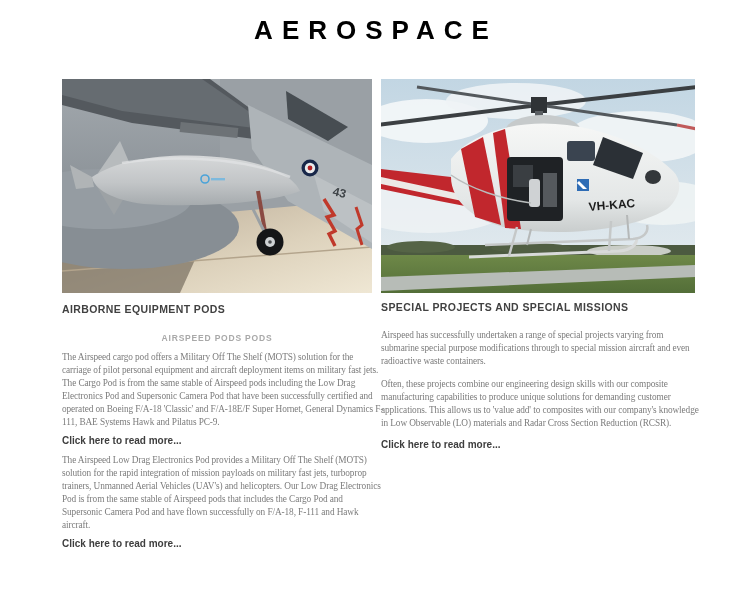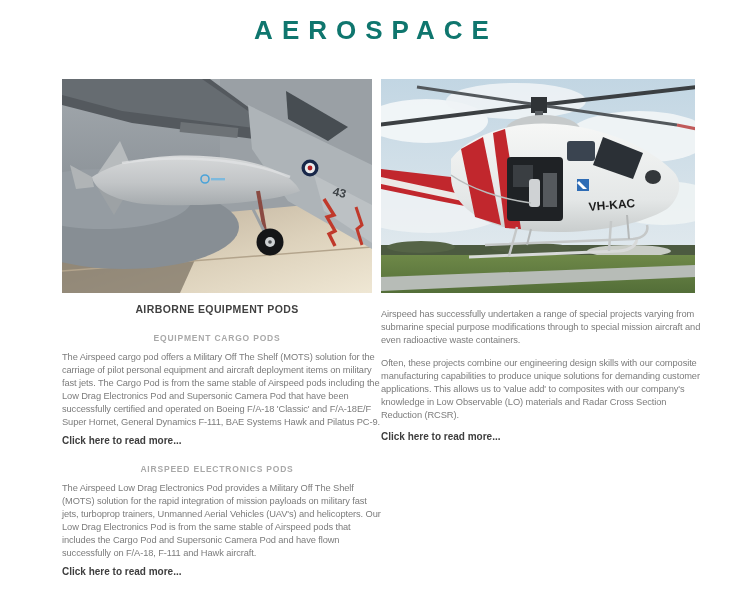--- a/index.html
+++ b/index.html
@@ -4,45 +4,46 @@
 <style>
   html,body{margin:0;padding:0;background:#ffffff;}
   body{
     width:752px;height:600px;overflow:hidden;position:relative;
     font-family:"Liberation Sans","DejaVu Sans",sans-serif;
     -webkit-font-smoothing:antialiased;
   }
   .page-title{
     margin:15px 0 0 0;text-align:center;
     font-size:26px;font-weight:600;letter-spacing:9px;
-    color:#0f766e;line-height:30px;
+    color:#000000;line-height:30px;
   }
   .columns{
     display:flex;gap:9px;margin:34px 0 0 62px;width:633px;
     align-items:flex-start;
   }
   .col{flex:0 0 auto;}
   .col.left{width:310px;}
   .col.right{width:314px;}
   figure{margin:0;padding:0;display:block;}
   figure svg{display:block;}
   .col-heading{
-    margin:9px 0 0 0;text-align:center;
+    margin:9px 0 0 0;
     font-size:10.5px;font-weight:600;letter-spacing:.4px;
     color:#414141;line-height:14px;
   }
   .sub-heading{
     margin:16px 0 0 0;text-align:center;
     font-size:8.5px;font-weight:700;letter-spacing:.8px;
     color:#a9a9a9;line-height:12px;
   }
   .body-text{
     margin:7px 0 0 0;width:322px;
     font-size:9.3px;line-height:13px;letter-spacing:-.1px;
     color:#7c7c7c;
+    font-family:Liberation Serif, serif;
   }
   .read-more{
     display:block;margin:6px 0 0 0;
     font-size:10px;font-weight:600;color:#3e3e3e;
     text-decoration:none;cursor:pointer;line-height:12px;
   }
   .col.right .body-text{margin-top:10px;}
   .col.right .col-heading{margin-top:7px;}
   .col.right .first-para{margin-top:15px;}
   .col.right .read-more{margin-top:9px;}
@@ -115,25 +116,24 @@
         </g>
         <g>
           <path d="M262,120 l10,16 l-7,2 l8,14 l-6,3 l6,12" stroke="#c0392b" stroke-width="3.4" fill="none"></path>
           <path d="M294,128 l6,18 l-5,4 l5,16" stroke="#c0392b" stroke-width="3" fill="none"></path>
         </g>
       </svg>
     </figure>
 
     <h2 class="col-heading">AIRBORNE EQUIPMENT PODS</h2>
 
-    <h3 class="sub-heading">EQUIPMENT CARGO PODS</h3>
+    <h3 class="sub-heading">AIRSPEED PODS PODS</h3>
     <p class="body-text">The Airspeed cargo pod offers a Military Off The Shelf (MOTS) solution for the carriage of pilot personal equipment and aircraft deployment items on military fast jets. The Cargo Pod is from the same stable of Airspeed pods including the Low Drag Electronics Pod and Supersonic Camera Pod that have been successfully certified and operated on Boeing F/A-18 'Classic' and F/A-18E/F Super Hornet, General Dynamics F-111, BAE Systems Hawk and Pilatus PC-9.</p>
     <a class="read-more">Click here to read more...</a>
 
-    <h3 class="sub-heading">AIRSPEED ELECTRONICS PODS</h3>
     <p class="body-text">The Airspeed Low Drag Electronics Pod provides a Military Off The Shelf (MOTS) solution for the rapid integration of mission payloads on military fast jets, turboprop trainers, Unmanned Aerial Vehicles (UAV's) and helicopters. Our Low Drag Electronics Pod is from the same stable of Airspeed pods that includes the Cargo Pod and Supersonic Camera Pod and have flown successfully on F/A-18, F-111 and Hawk aircraft.</p>
     <a class="read-more">Click here to read more...</a>
   </section>
 
   <section class="col right">
     <figure>
       <svg width="314" height="214" viewBox="0 0 314 214">
         <defs>
           <linearGradient id="sky" x1="0" y1="0" x2="0" y2="1">
             <stop offset="0" stop-color="#c2d6e3"></stop>
@@ -197,19 +197,20 @@
           <path d="M88,178 L238,172 C250,171 256,166 256,158" stroke="#d8dad9" stroke-width="3" fill="none"></path>
           <path d="M104,166 L252,160 C262,159 268,154 266,146" stroke="#c5c8c8" stroke-width="2.5" fill="none"></path>
           <line x1="136" y1="148" x2="128" y2="177" stroke="#c5c8c8" stroke-width="2.5"></line>
           <line x1="230" y1="142" x2="228" y2="172" stroke="#c5c8c8" stroke-width="2.5"></line>
           <line x1="150" y1="150" x2="146" y2="166" stroke="#b5b8b8" stroke-width="2"></line>
           <line x1="246" y1="136" x2="248" y2="160" stroke="#b5b8b8" stroke-width="2"></line>
         </g>
       </svg>
     </figure>
 
+    <h2 class="col-heading">SPECIAL PROJECTS AND SPECIAL MISSIONS</h2>
 
     <p class="body-text first-para">Airspeed has successfully undertaken a range of special projects varying from submarine special purpose modifications through to special mission aircraft and even radioactive waste containers.</p>
     <p class="body-text">Often, these projects combine our engineering design skills with our composite manufacturing capabilities to produce unique solutions for demanding customer applications.  This allows us to 'value add' to composites with our company's knowledge in Low Observable (LO) materials and Radar Cross Section Reduction (RCSR).</p>
     <a class="read-more">Click here to read more...</a>
   </section>
 
 </div>
 
 </body></html>

